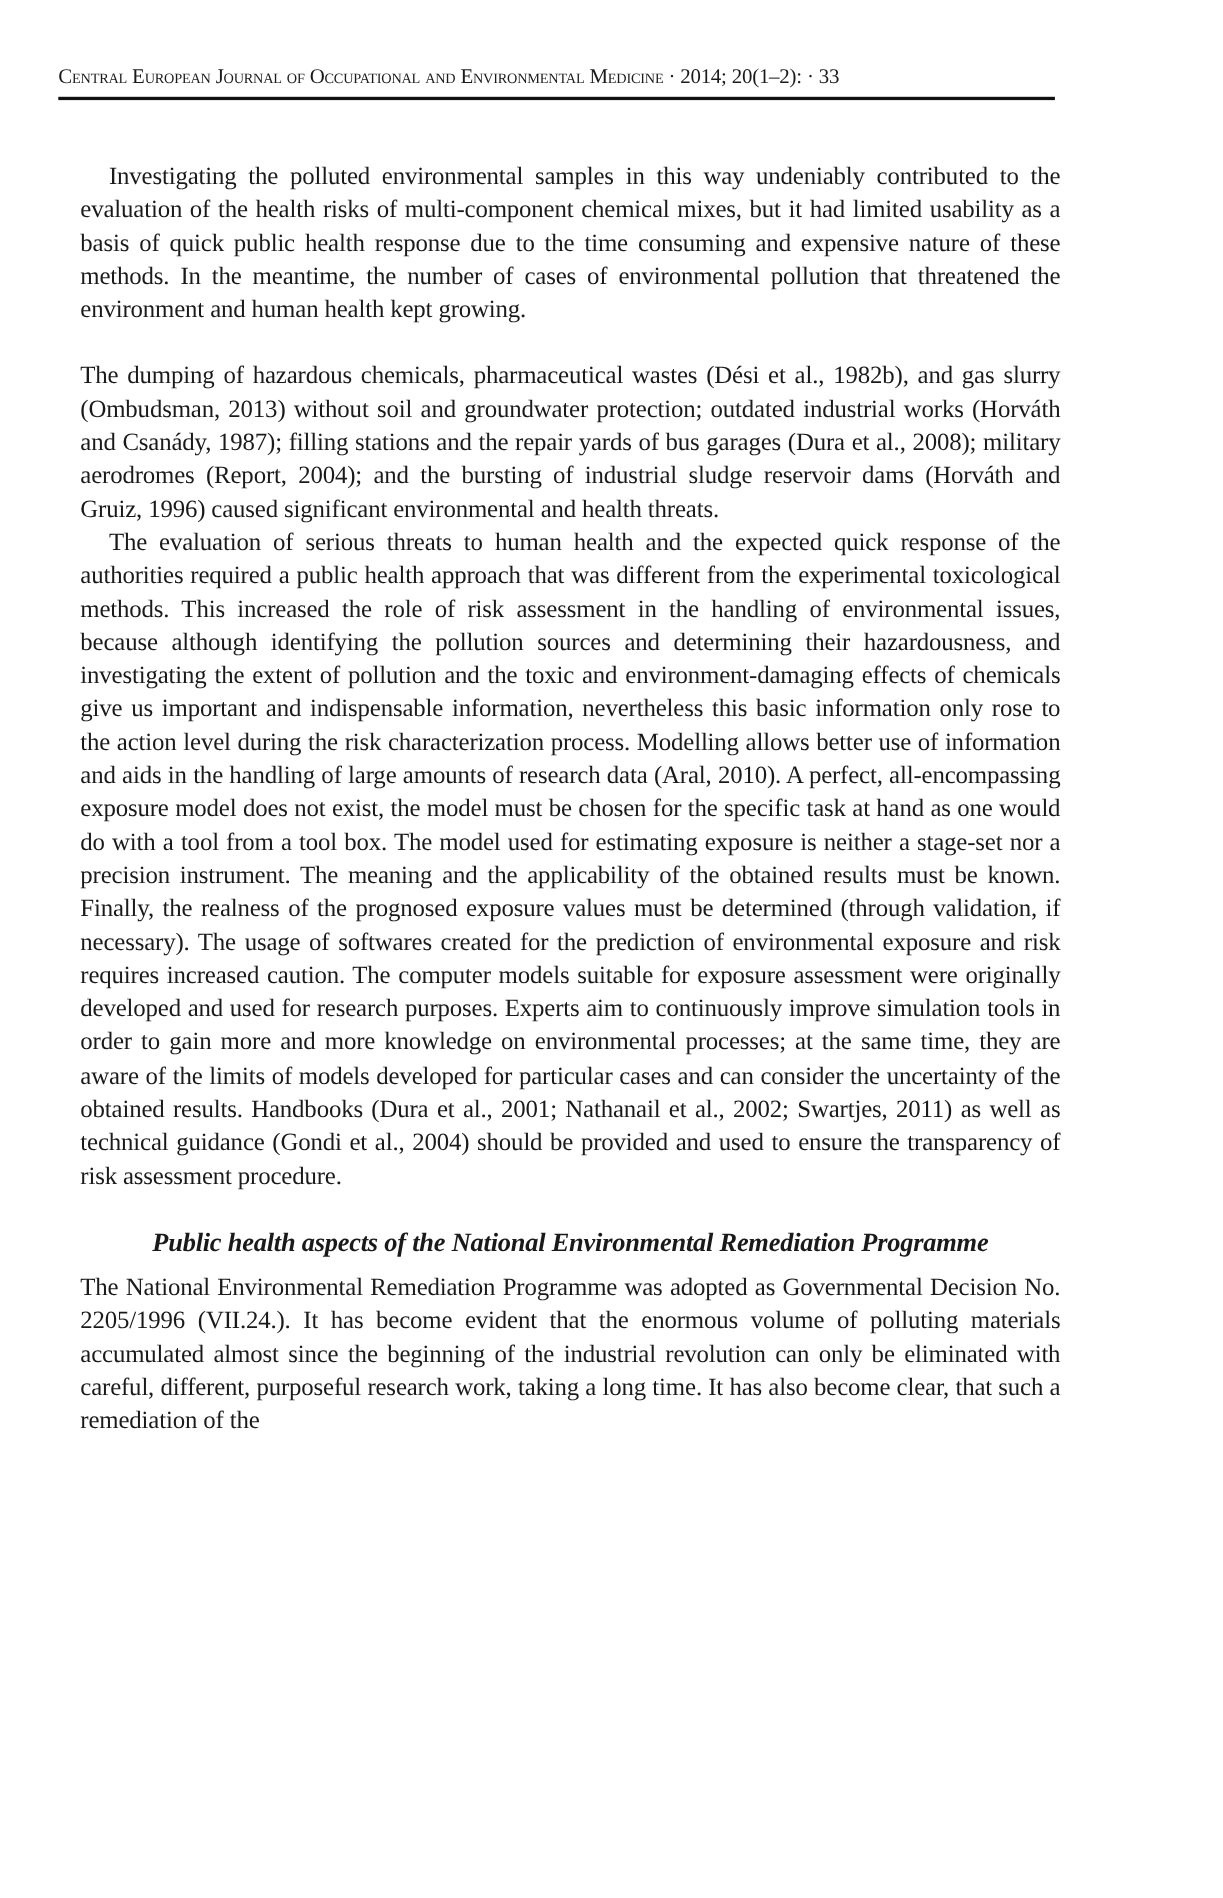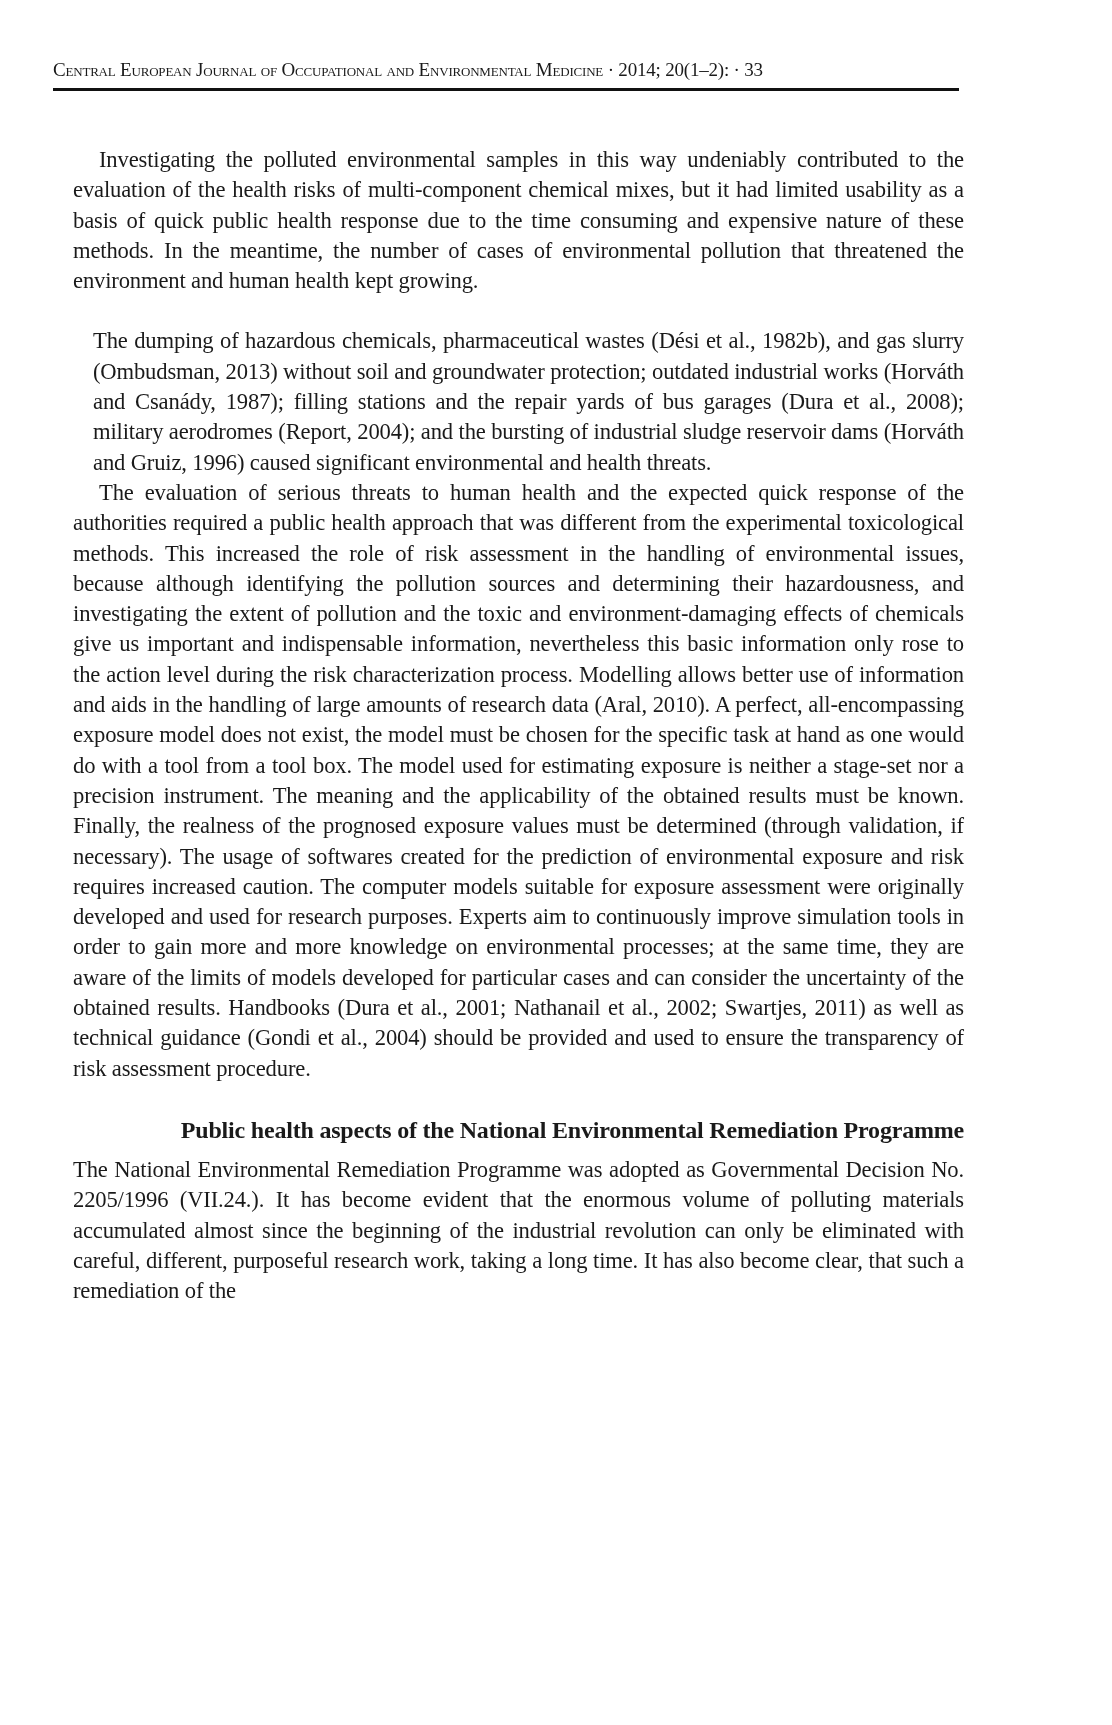--- a/index.html
+++ b/index.html
@@ -54,29 +54,29 @@
   }
   .body-text p {
     margin: 0;
     hyphens: manual;
   }
   .body-text p.indent {
     text-indent: 26px;
   }
   .body-text p.gap-before {
     margin-top: 30px;
-    margin-left: 20px;
   }
   .section-heading {
     margin: 31px 0 9px 0;
     font-weight: bold;
     font-size: 24px;
     line-height: 31px;
-    text-align: right;
+    text-align: center;
     letter-spacing: -0.2px;
+    font-style: italic;
   }
 </style>
 </head>
 <body>
 
 <div class="page">
 
   <div class="running-header">
     <span>Central European Journal of Occupational and Environmental Medicine</span><span> · </span><span>2014; 20(1–2):</span><span> · </span><span>33</span>
   </div>

